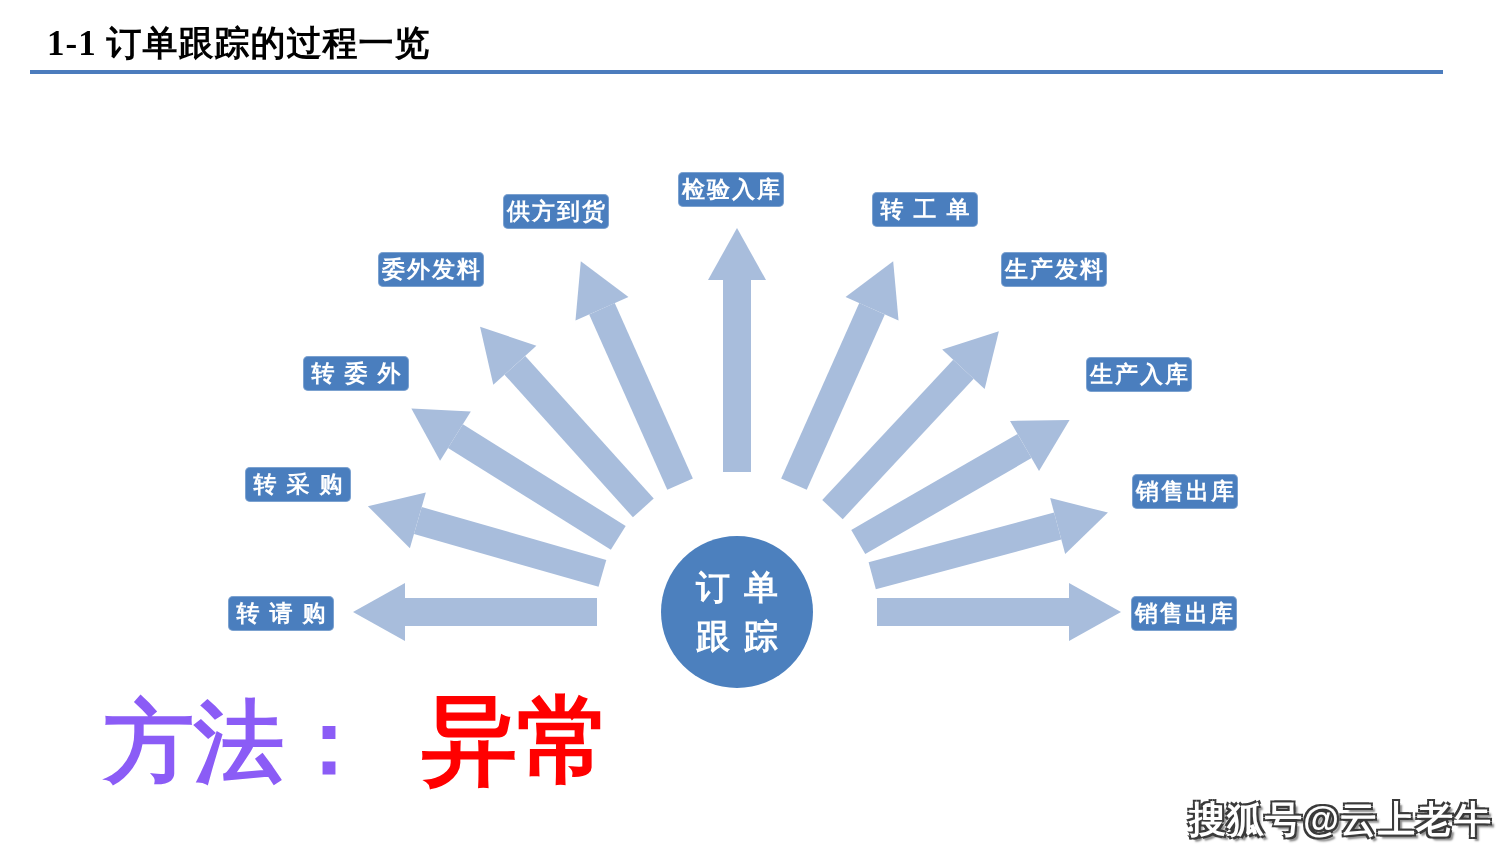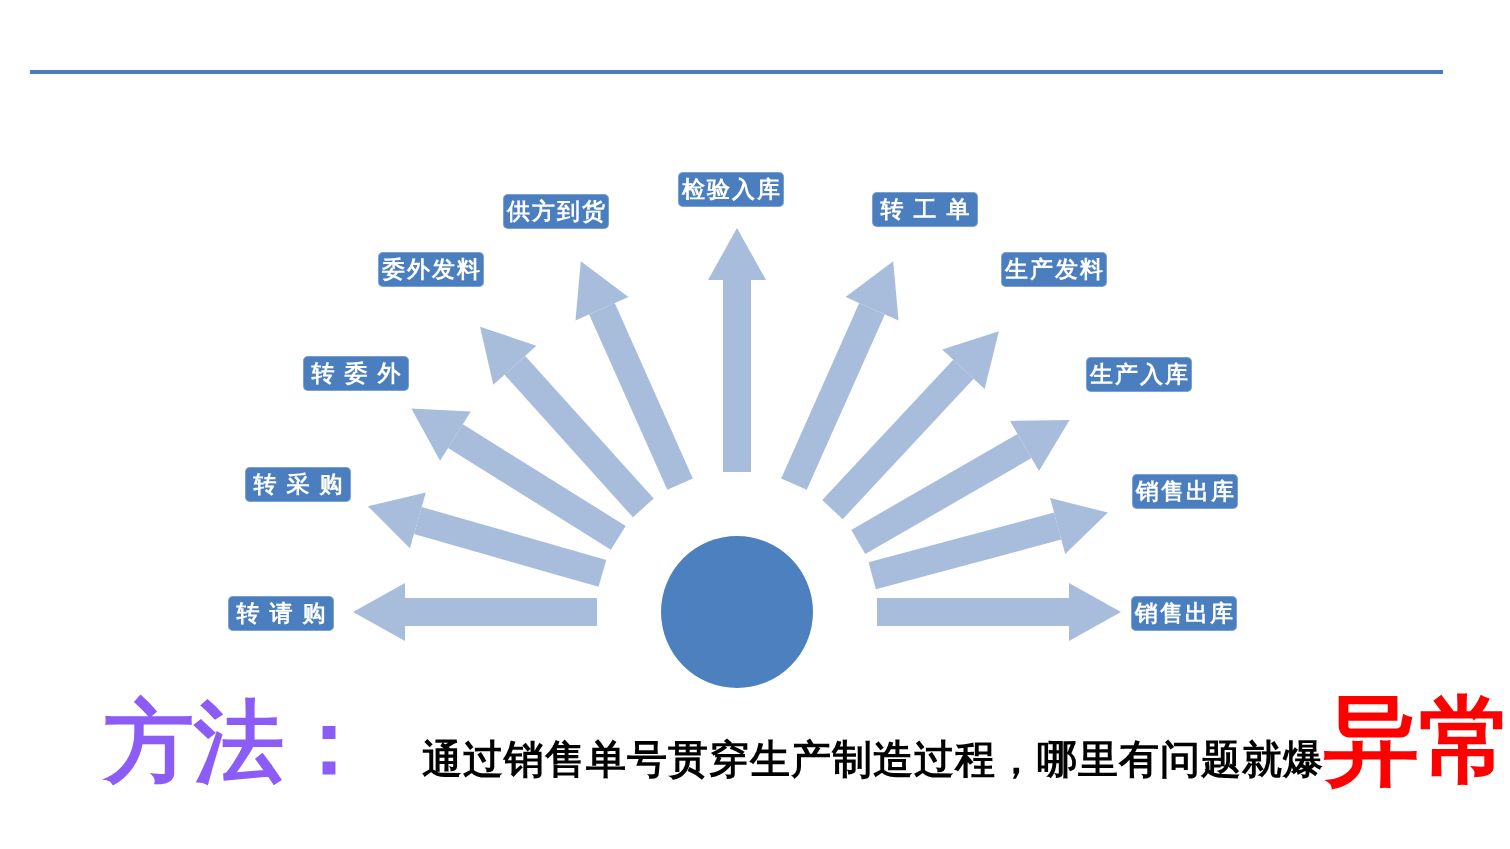--- a/index.html
+++ b/index.html
@@ -68,20 +68,21 @@
       -2px 2px 0 #3a3a3a, 2px 2px 0 #3a3a3a,
       4px 4px 2px rgba(0,0,0,0.45);
     white-space:nowrap;
   }
 </style>
 </head>
 <body>
 
 <div class="slide">
 
+  <h1 class="page-title">1-1 订单跟踪的过程一览</h1>
   <div class="title-rule"></div>
 
   <div class="diagram">
     <div id="diagram-layer">
         <div class="arrow" style="transform: rotate(-90deg);">
           <div class="arrow-shaft"></div>
           <div class="arrow-head"></div>
         </div>
         <div class="node" style="left: 678px; top: 172px;">检验入库</div>
         <div class="arrow" style="transform: rotate(-114deg);">
@@ -129,24 +130,26 @@
           <div class="arrow-head"></div>
         </div>
         <div class="node w3" style="left: 228px; top: 596px;">转请购</div>
         <div class="arrow" style="transform: rotate(0deg);">
           <div class="arrow-shaft"></div>
           <div class="arrow-head"></div>
         </div>
         <div class="node" style="left: 1131px; top: 596px;">销售出库</div>
       </div>
     <div class="center-circle">
+      <span>订单</span>
+      <span>跟踪</span>
     </div>
   </div>
 
   <div class="method-row">
     <span class="method-prefix">方法：</span>
-    <span class="method-sentence">通过销售单号贯穿生产制造过程，哪里有问题就爆</span>
     <span class="method-highlight">异常</span>
 
   </div>
 
+  <div class="watermark">搜狐号@云上老牛</div>
 
 </div>
 
 </body></html>

